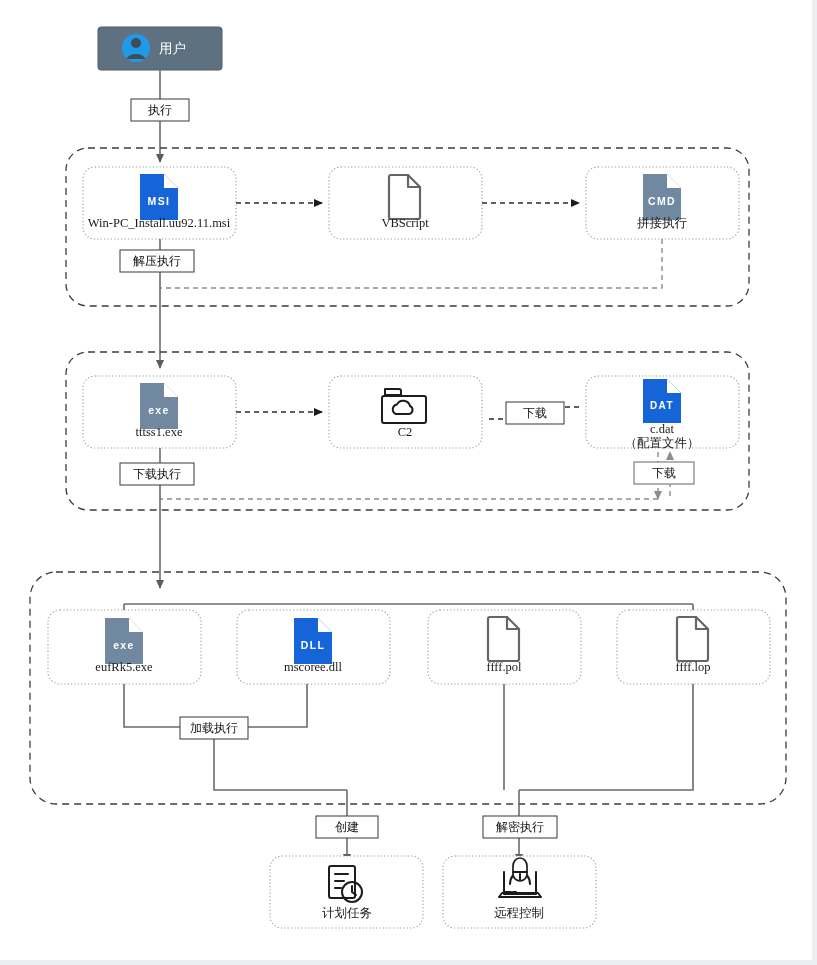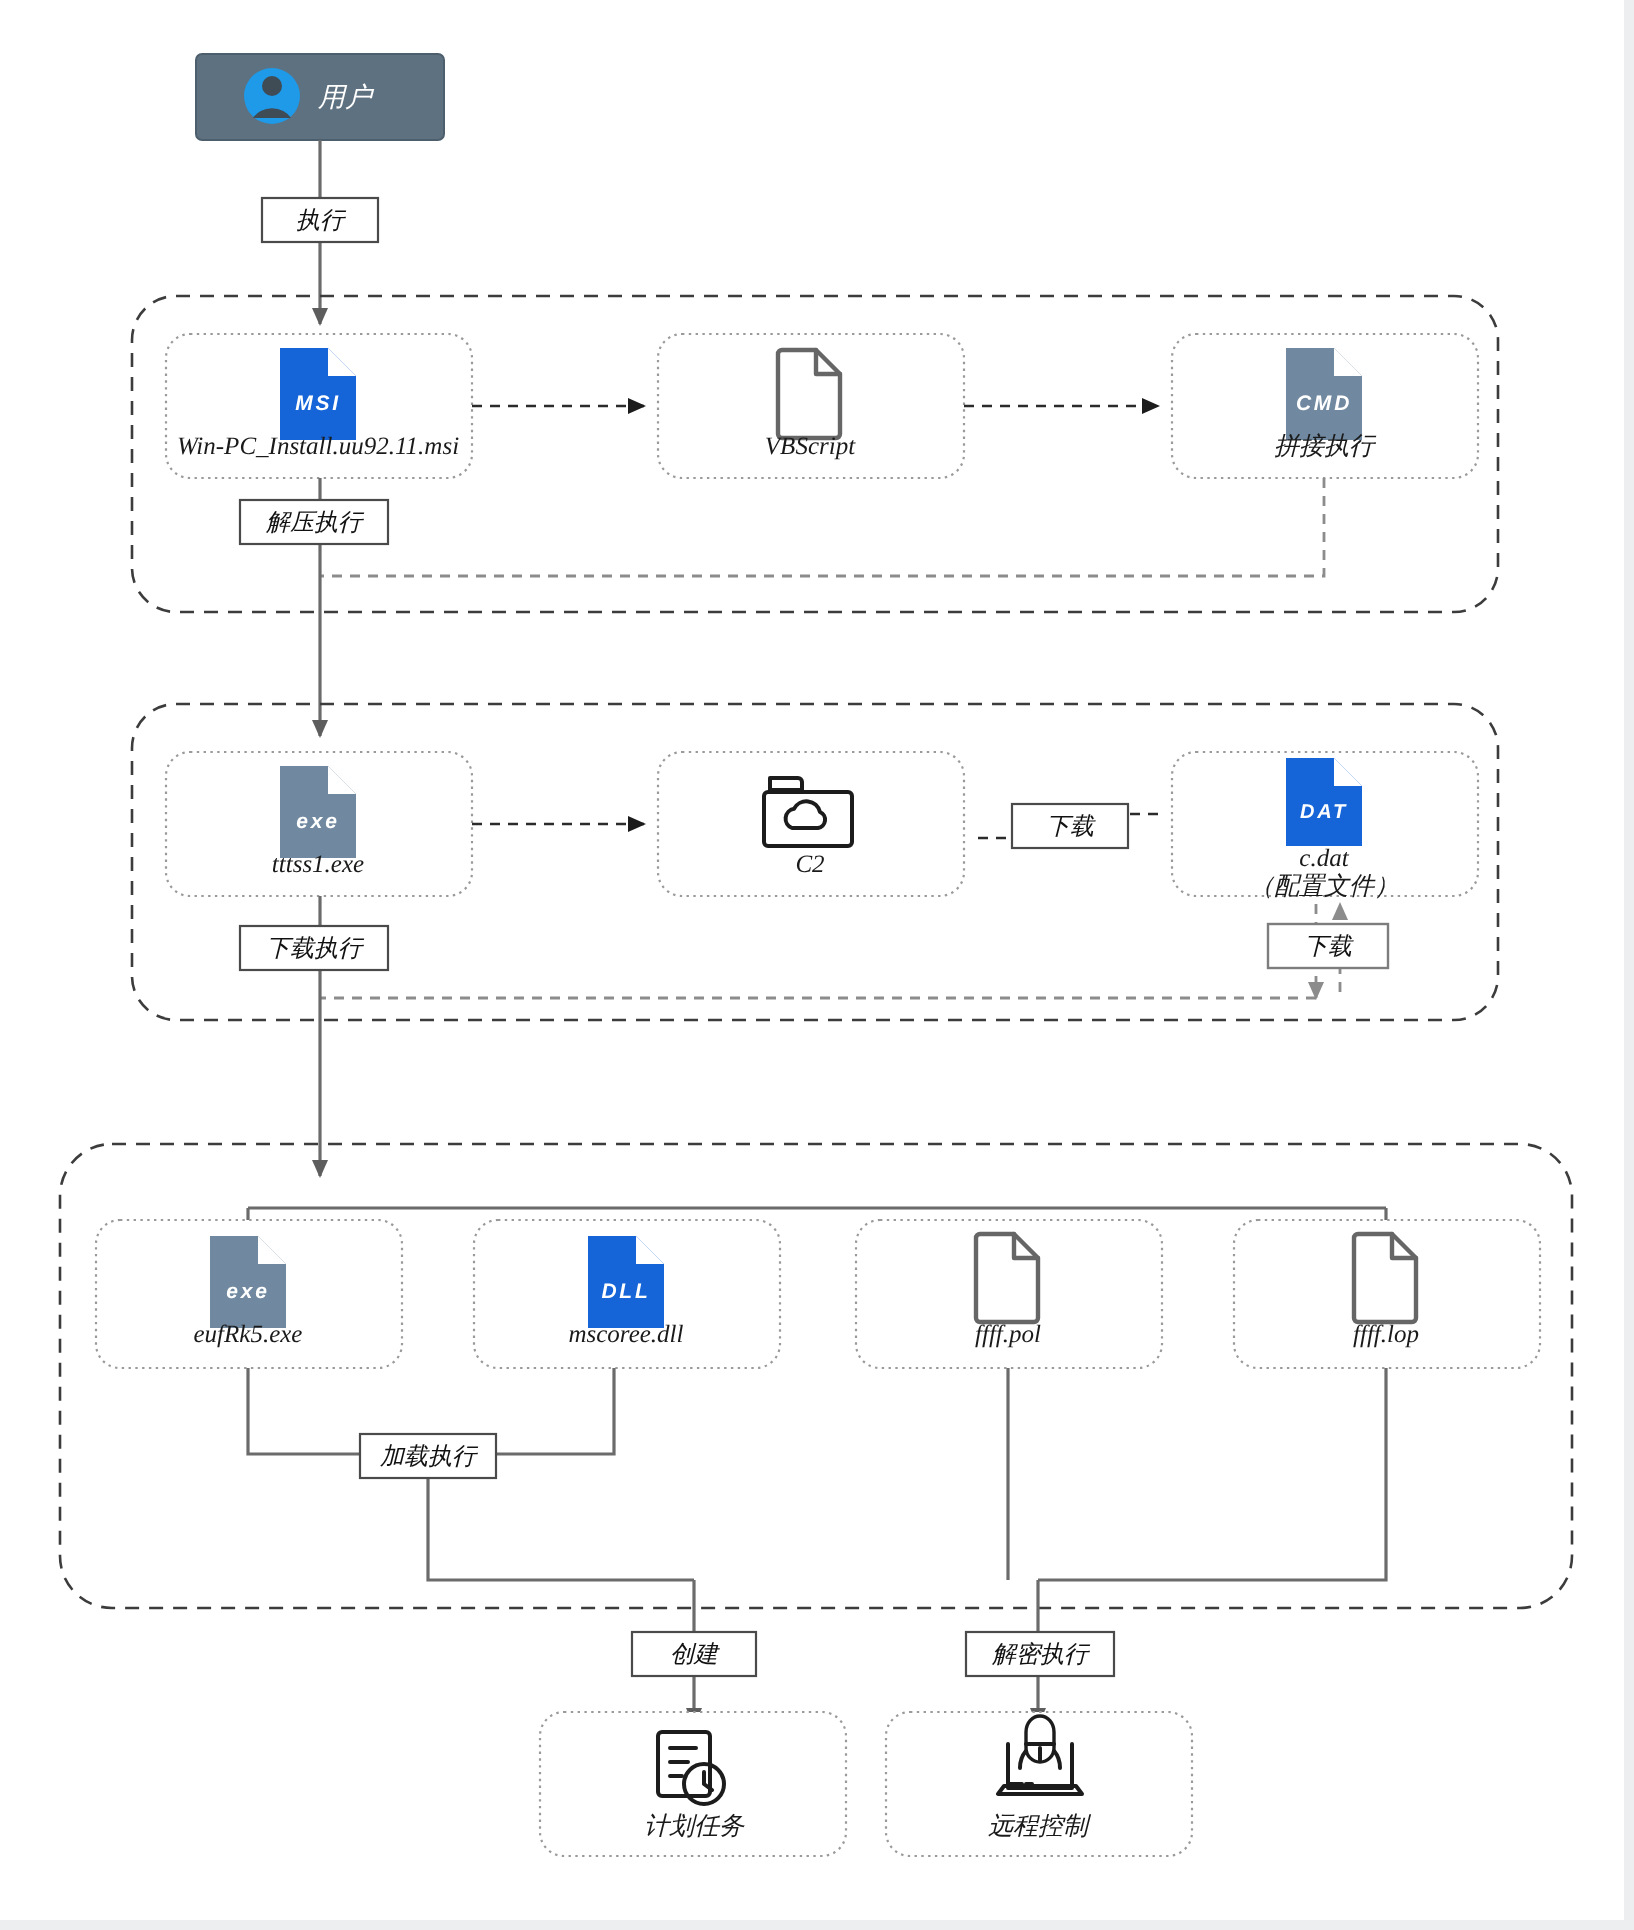--- a/index.html
+++ b/index.html
@@ -7,21 +7,20 @@
     padding: 0;
     background: #f0f0f0;
     font-family: "Liberation Sans", "DejaVu Sans", sans-serif;
   }
   #canvas {
     position: relative;
     width: 817px;
     height: 965px;
     background: #ffffff;
     overflow: hidden;
-    font-style: italic;
   }
   #page-border {
     position: absolute;
     left: 0; top: 0;
     width: 817px; height: 965px;
     box-sizing: border-box;
     border-right: 5px solid #eceef0;
     border-bottom: 5px solid #eceef0;
     pointer-events: none;
   }

